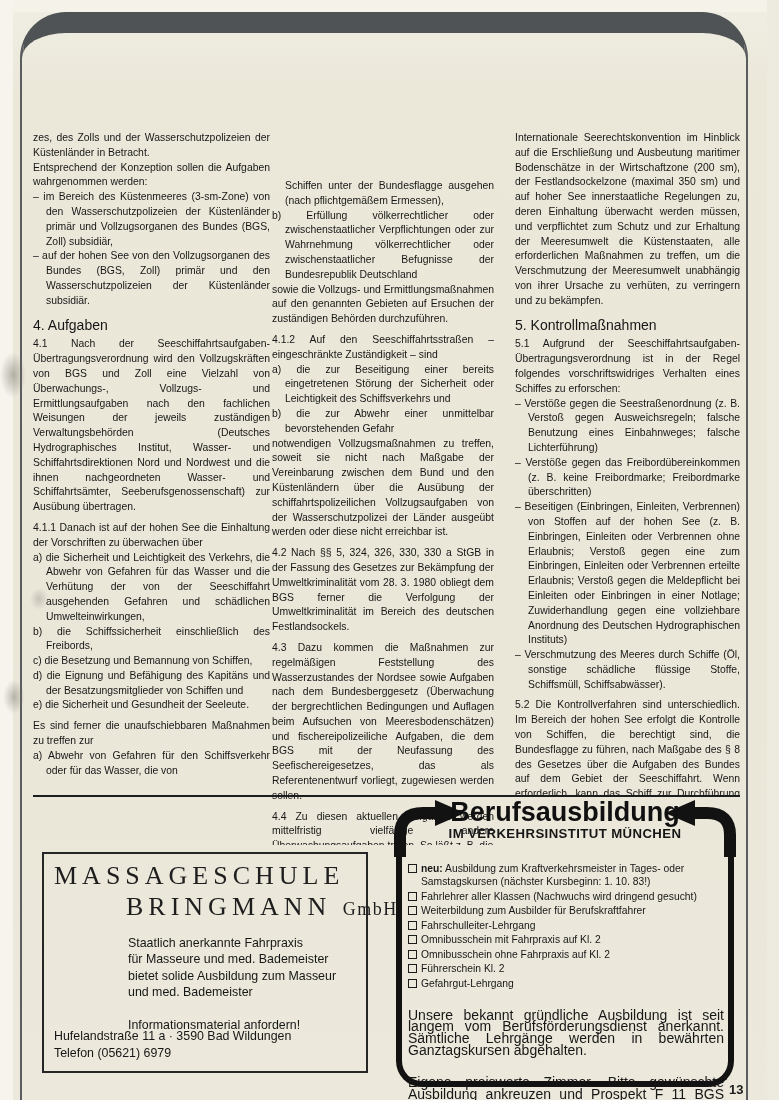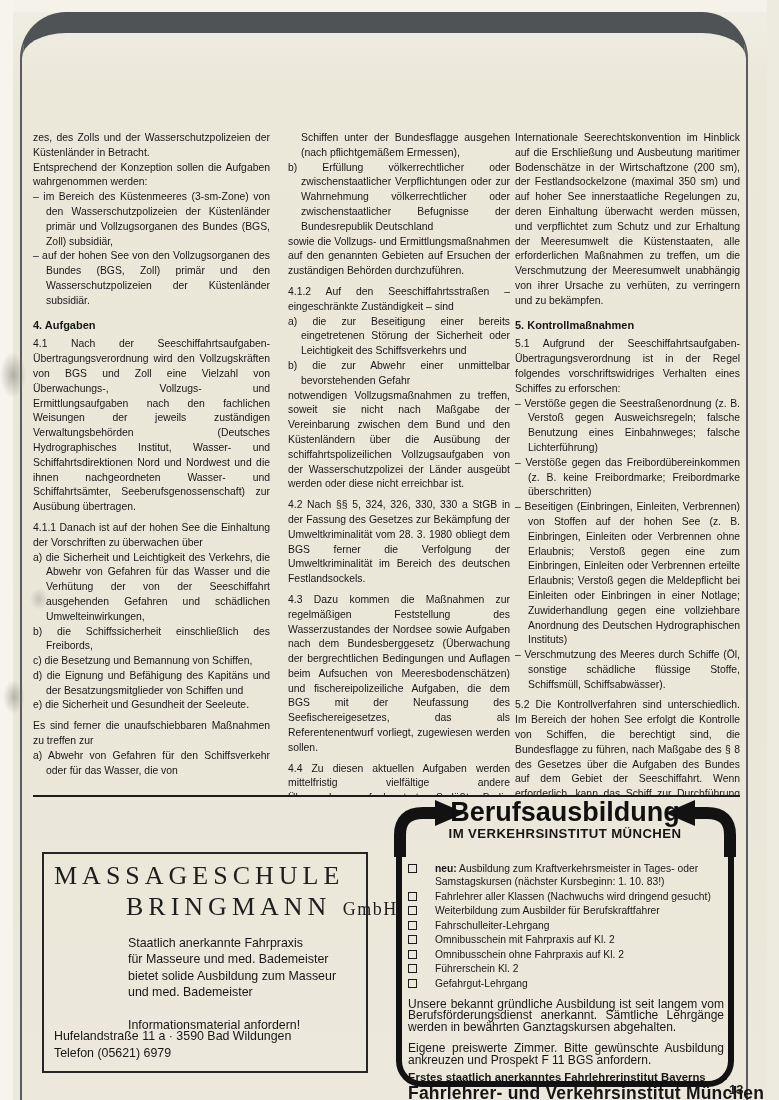--- a/index.html
+++ b/index.html
@@ -27,25 +27,25 @@
   .smudge.s1{left:0px;top:352px;width:26px;height:46px;background:radial-gradient(closest-side,rgba(116,114,104,.5),rgba(116,114,104,0));}
   .smudge.s2{left:3px;top:680px;width:22px;height:34px;background:radial-gradient(closest-side,rgba(116,114,104,.45),rgba(116,114,104,0));}
   .smudge.s3{left:30px;top:588px;width:18px;height:22px;background:radial-gradient(closest-side,rgba(116,114,104,.3),rgba(116,114,104,0));}
 
   
   .col{
     position:absolute;top:131px;height:666px;overflow:hidden;
     font-size:10.4px;line-height:14.8px;text-align:justify;
   }
   #col1{left:33px;width:237px;}
-  #col2{left:288px;width:222px;}
+  #col2{left:272px;width:222px;margin-top:48px;}
   #col3{left:515px;width:225px;}
   .col p{margin:0;}
   .col p.sp{margin-top:6px;}
-  .col p.h{font-weight:bold;font-size:11px;margin-top:9px;margin-bottom:5px;text-align:left;}
+  .col p.h{font-weight:normal;font-size:14px;margin-top:9px;margin-bottom:5px;text-align:left;}
   .col p.li{padding-left:13px;text-indent:-13px;}
   .col p.cont{padding-left:13px;}
 
   
   .rule{position:absolute;left:33px;top:795px;width:707px;height:2px;background:#1d1d1d;}
 
   
   .ad1{position:absolute;left:42px;top:852px;width:326px;height:221px;border:2px solid #262626;box-sizing:border-box;}
   .ad1-t1{font-family:"Liberation Serif", serif;font-weight:400;font-size:26px;letter-spacing:5px;color:#1e1e1e;margin:7px 16px 0 10px;white-space:nowrap;}
   .ad1-t2{font-family:"Liberation Serif", serif;font-weight:400;font-size:26px;letter-spacing:5px;color:#1e1e1e;margin:1px 0 0 82px;white-space:nowrap;}
@@ -57,24 +57,24 @@
   
   .ad2{position:absolute;left:396px;top:799px;width:338px;height:288px;}
   .ad2-frame{position:absolute;left:0;right:0;top:30px;bottom:0;border:6px solid #121212;border-top:none;border-radius:3px 3px 26px 26px;}
   .ad2 svg.arrow{position:absolute;top:0;width:78px;height:58px;}
   .ad2 svg.arrow.left{left:-3px;}
   .ad2 svg.arrow.right{right:-3px;transform:scaleX(-1);}
   .ad2-head{position:absolute;top:-1px;left:46px;right:46px;text-align:center;}
   .ad2-title{font-size:27px;font-weight:bold;line-height:28px;letter-spacing:0;color:#101010;white-space:nowrap;}
   .ad2-sub{font-size:13.2px;font-weight:bold;letter-spacing:.4px;margin-top:0px;white-space:nowrap;}
   .ad2-body{position:absolute;top:61px;left:12px;right:10px;}
-  .chk{display:flex;gap:18px;font-size:10.3px;line-height:13px;margin-top:1.5px;align-items:flex-start;text-align:left;}
+  .chk{display:flex;gap:4px;font-size:10.3px;line-height:13px;margin-top:1.5px;align-items:flex-start;text-align:left;}
   .chk-box{flex:0 0 auto;width:7px;height:7px;border:1.4px solid #1b1b1b;margin-top:2px;background:transparent;}
   .chk.first{margin-bottom:2px;}
-  .ad2-p{font-size:12px;line-height:11.9px;margin-top:9px;text-align:justify;}
+  .ad2-p{font-size:14px;line-height:11.9px;margin-top:20px;text-align:justify;}
   .ad2-b1{font-weight:bold;font-size:11.3px;margin-top:4px;text-align:left;}
   .ad2-b2{font-weight:bold;font-size:17.5px;line-height:18px;margin-top:1px;text-align:left;letter-spacing:.2px;white-space:nowrap;}
   .ad2-b3{font-weight:bold;font-size:11.3px;line-height:12px;text-align:left;}
 
   .pageno{position:absolute;left:729px;top:1082px;font-size:13px;font-weight:bold;color:#1b1b1b;}
 </style>
 </head>
 <body>
 
 <div class="sheet">

